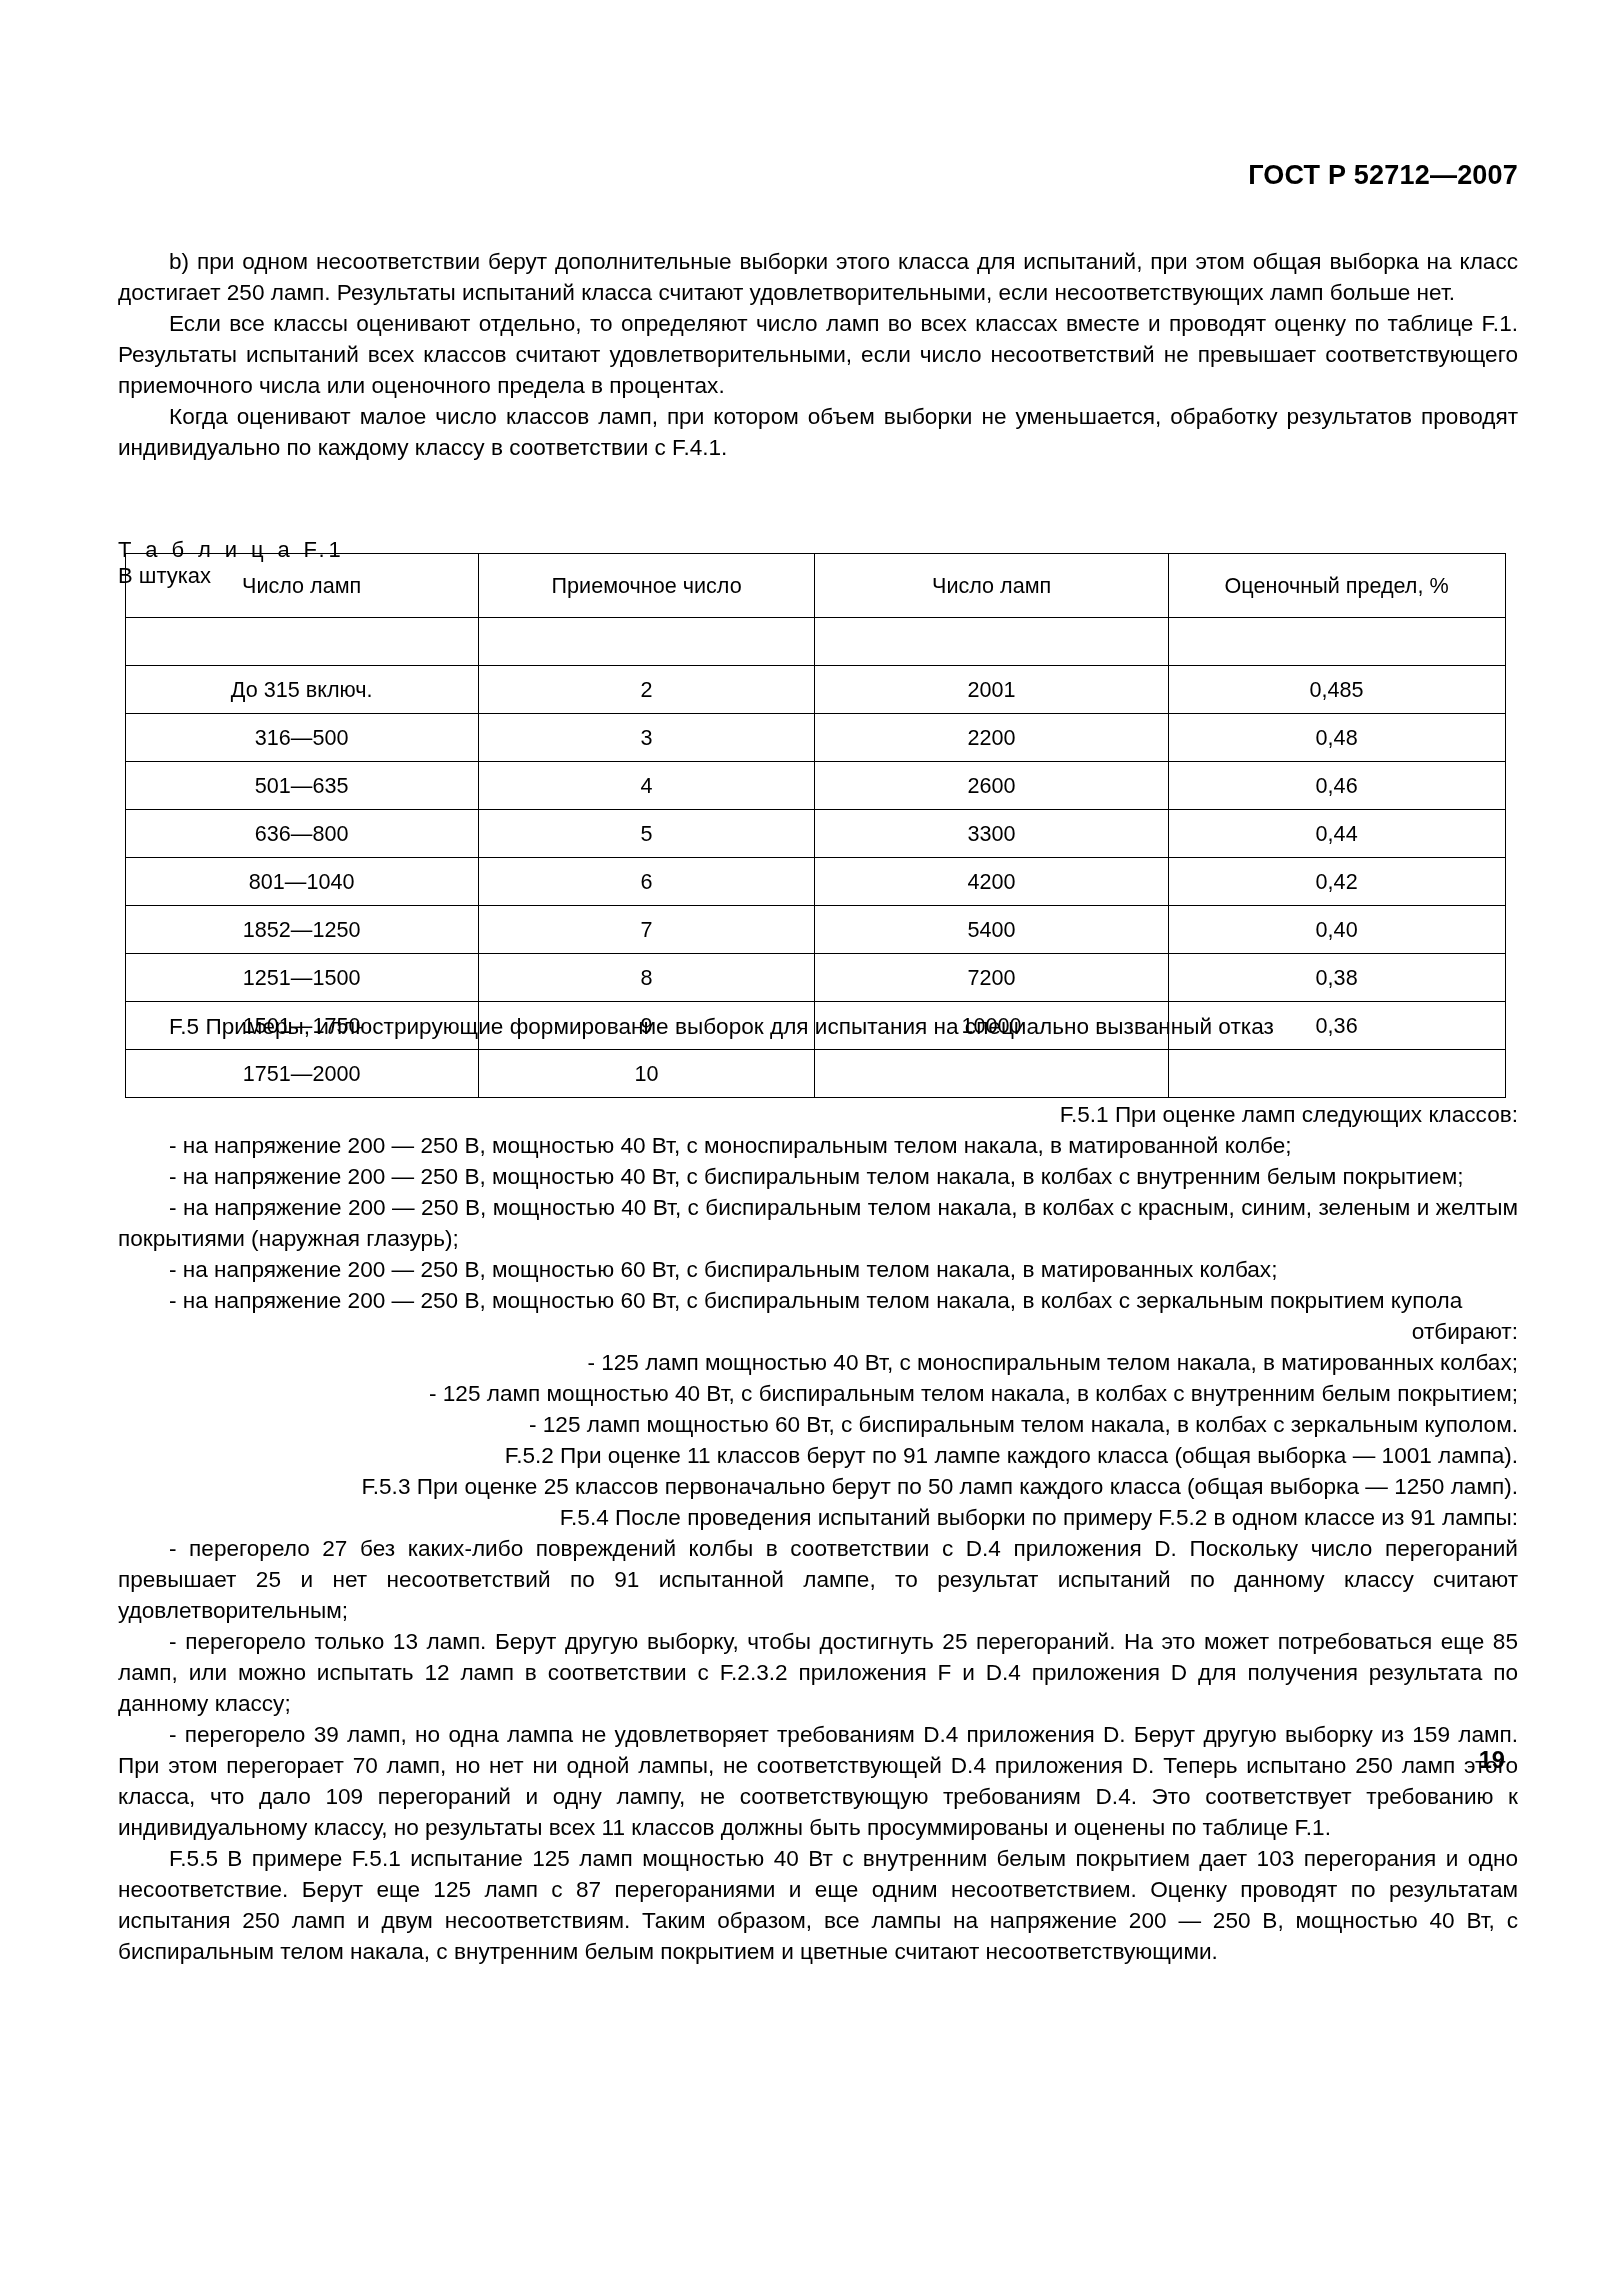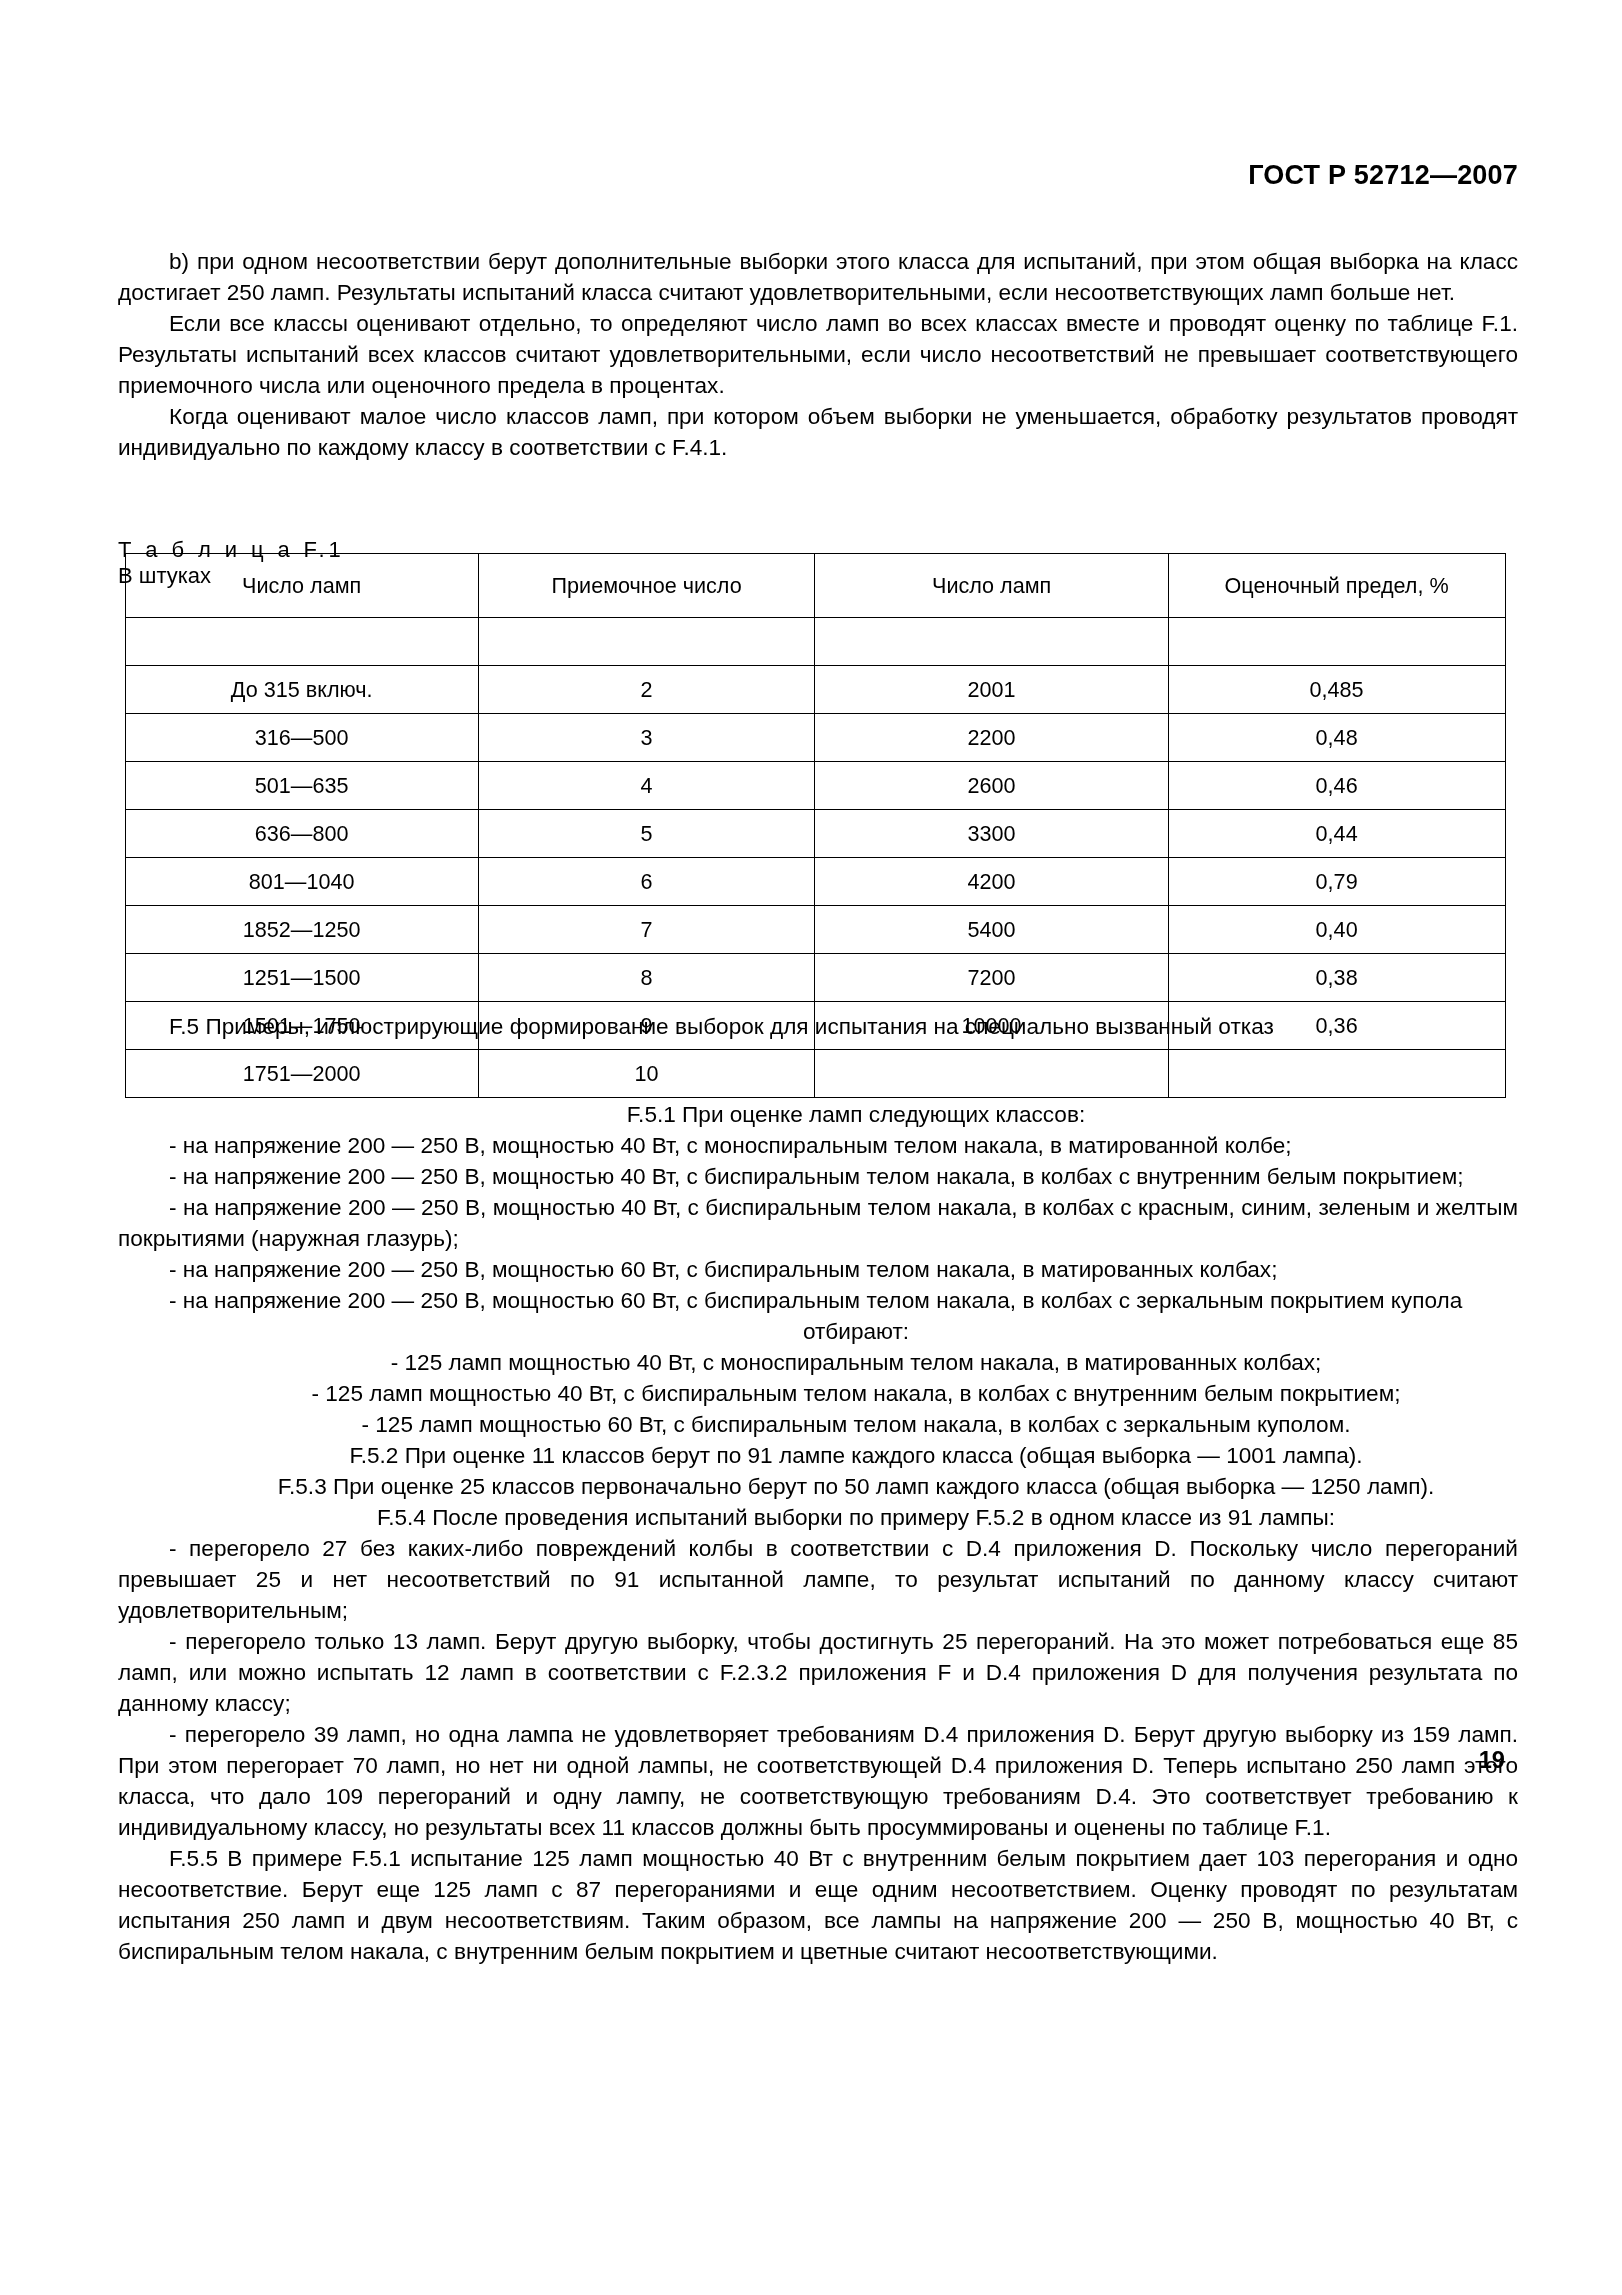--- a/index.html
+++ b/index.html
@@ -45,21 +45,21 @@
   
   .para {
     font-size: 22.6px;
     line-height: 31px;
     text-align: justify;
     text-justify: inter-word;
     margin: 0;
     hyphens: manual;
   }
   .para.indent { text-indent: 51px; }
-  .para.nojust { text-align: center; margin-left: 25px; }
+  .para.nojust { text-align: right; margin-left: 25px; }
   .bold { font-weight: normal; }
 
   .block-top {
     position: absolute;
     top: 246px;
     left: 0;
     width: 1400px;
   }
 
   
@@ -197,21 +197,21 @@
           <tr>
             <td>636—800</td>
             <td>5</td>
             <td>3300</td>
             <td>0,44</td>
           </tr>
           <tr>
             <td>801—1040</td>
             <td>6</td>
             <td>4200</td>
-            <td>0,79</td>
+            <td>0,42</td>
           </tr>
           <tr>
             <td>1852—1250</td>
             <td>7</td>
             <td>5400</td>
             <td>0,40</td>
           </tr>
           <tr>
             <td>1251—1500</td>
             <td>8</td>

